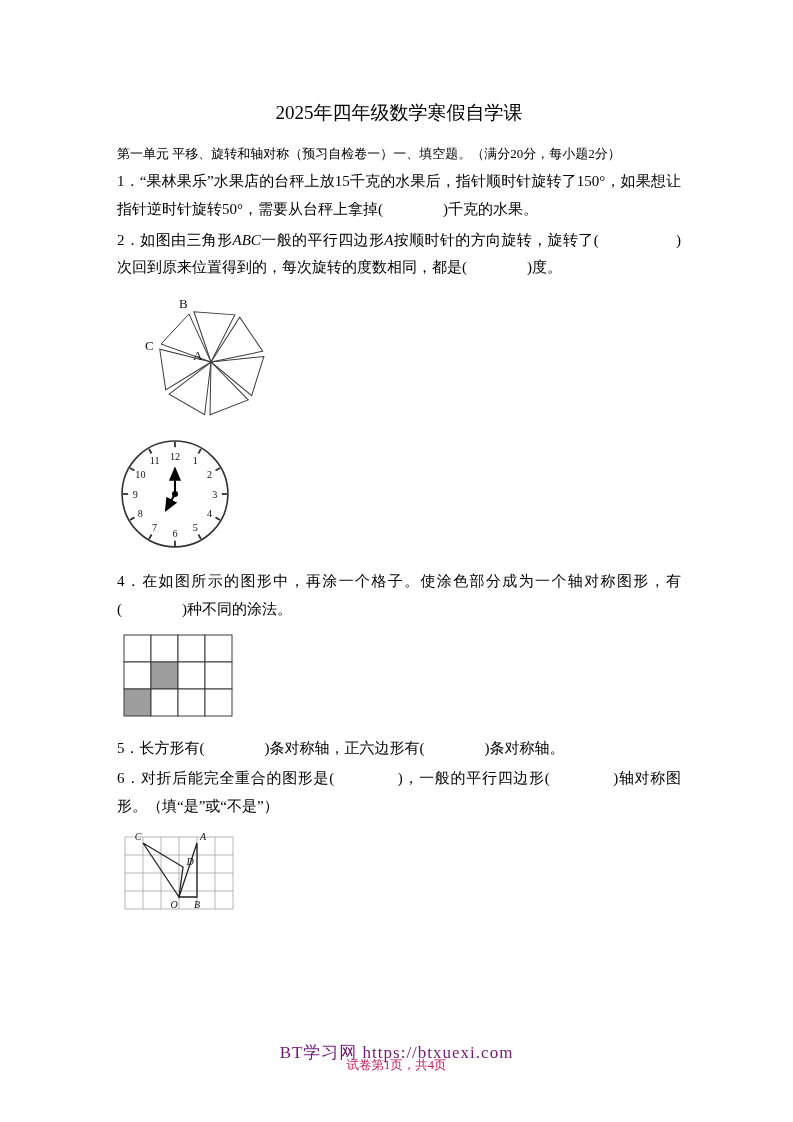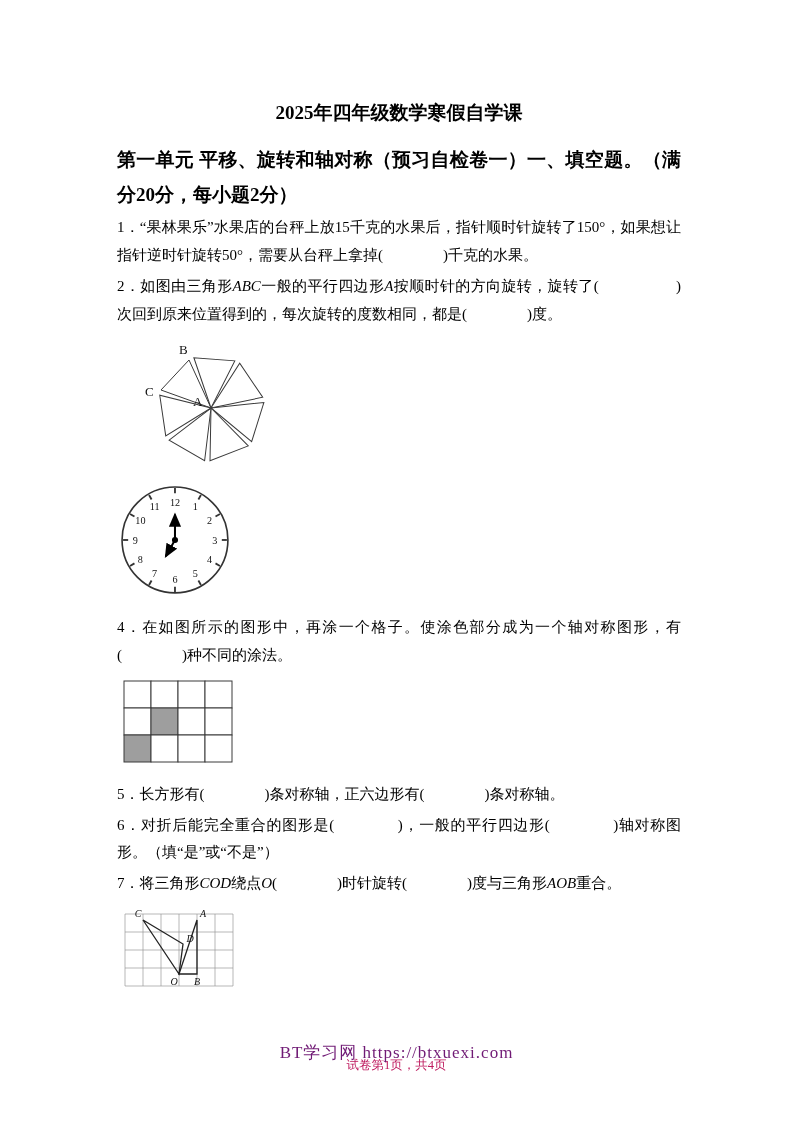--- a/index.html
+++ b/index.html
@@ -1,22 +1,22 @@
 <!DOCTYPE html>
 <html><head>
 <meta charset="utf-8">
 <style>
   html,body{margin:0;padding:0;}
   body{
     width:793px;height:1122px;background:#ffffff;position:relative;overflow:hidden;
     font-family:"Liberation Serif","DejaVu Serif",serif;color:#000;
   }
   .content{padding:100px 112px 0 117px;}
-  .title{font-size:19px;font-weight:bold;text-align:center;margin:0 0 16px 0;}
-  .heading{font-size:19px;font-weight:bold;line-height:1.85;text-align:justify;margin:0 0 2px 0;}
+  .title{font-size:19px;font-weight:normal;text-align:center;margin:0 0 16px 0;}
+  .heading{font-size:13px;font-weight:normal;line-height:1.85;text-align:justify;margin:0 0 2px 0;}
   .q{font-size:15px;line-height:1.85;text-align:justify;margin:0 0 3px 0;}
   .var{font-style:italic;}
   .fig{margin:8px 0 12px 8px;}
   .fig.clock{margin-left:2px;}
   .fig.sgrid{margin:10px 0 14px 6px;}
   .fig.tgrid{margin:8px 0 6px 6px;}
   svg text{font-family:"Liberation Serif","DejaVu Serif",serif;fill:#111;}
   .wm{position:absolute;left:0;width:100%;text-align:center;}
   .watermark{top:1041px;font-size:17px;color:#701a75;letter-spacing:1px;}
   .footer{top:1057px;font-size:12.5px;color:#be185d;}
@@ -110,21 +110,20 @@
         <rect x="28" y="55" width="27" height="27" fill="#ffffff" stroke="#3a3a3a" stroke-width="1"></rect>
         <rect x="55" y="55" width="27" height="27" fill="#ffffff" stroke="#3a3a3a" stroke-width="1"></rect>
         <rect x="82" y="55" width="27" height="27" fill="#ffffff" stroke="#3a3a3a" stroke-width="1"></rect>
       </svg>
   </div>
 
   <p class="q">5．长方形有(　　　　)条对称轴，正六边形有(　　　　)条对称轴。</p>
 
   <p class="q">6．对折后能完全重合的图形是(　　　　)，一般的平行四边形(　　　　)轴对称图形。（填“是”或“不是”）</p>
 
-  <p class="q"><span>7．将三角形</span><span class="var">COD</span><span>绕点</span><span class="var">O</span><span>(　　　　)时针旋转(　　　　)度与三角形</span><span class="var">AOB</span><span>重合。</span></p>
 
   <div class="fig tgrid">
     <svg width="114" height="86" viewBox="0 0 114 86">
       <g stroke="#9a9a9a" stroke-width="0.7">
         <path fill="none" d="M2 8V80 M20 8V80 M38 8V80 M56 8V80 M74 8V80 M92 8V80 M110 8V80"></path>
         <path fill="none" d="M2 8H110 M2 26H110 M2 44H110 M2 62H110 M2 80H110"></path>
       </g>
       <g fill="none" stroke="#222" stroke-width="1.3">
         <polygon points="20,14 56,68 60,38"></polygon>
         <polygon points="74,14 56,68 74,68"></polygon>

